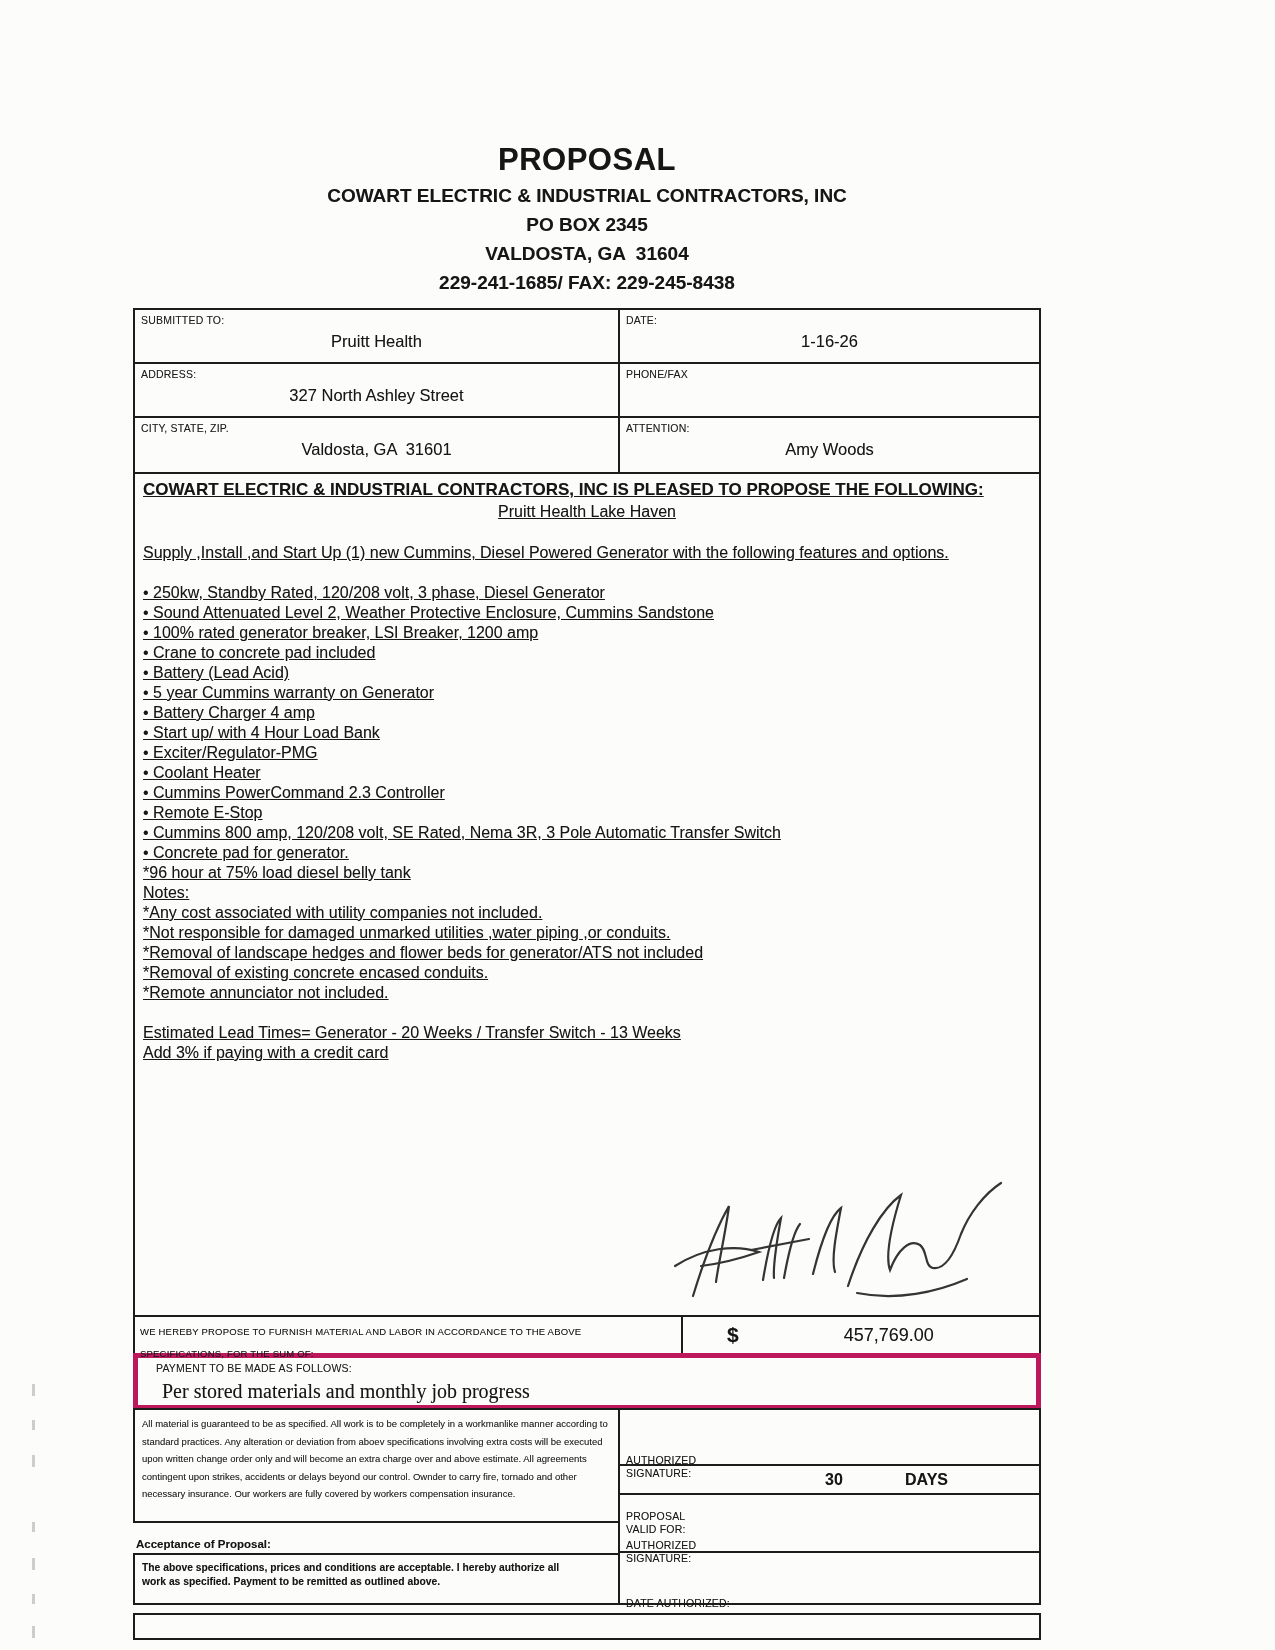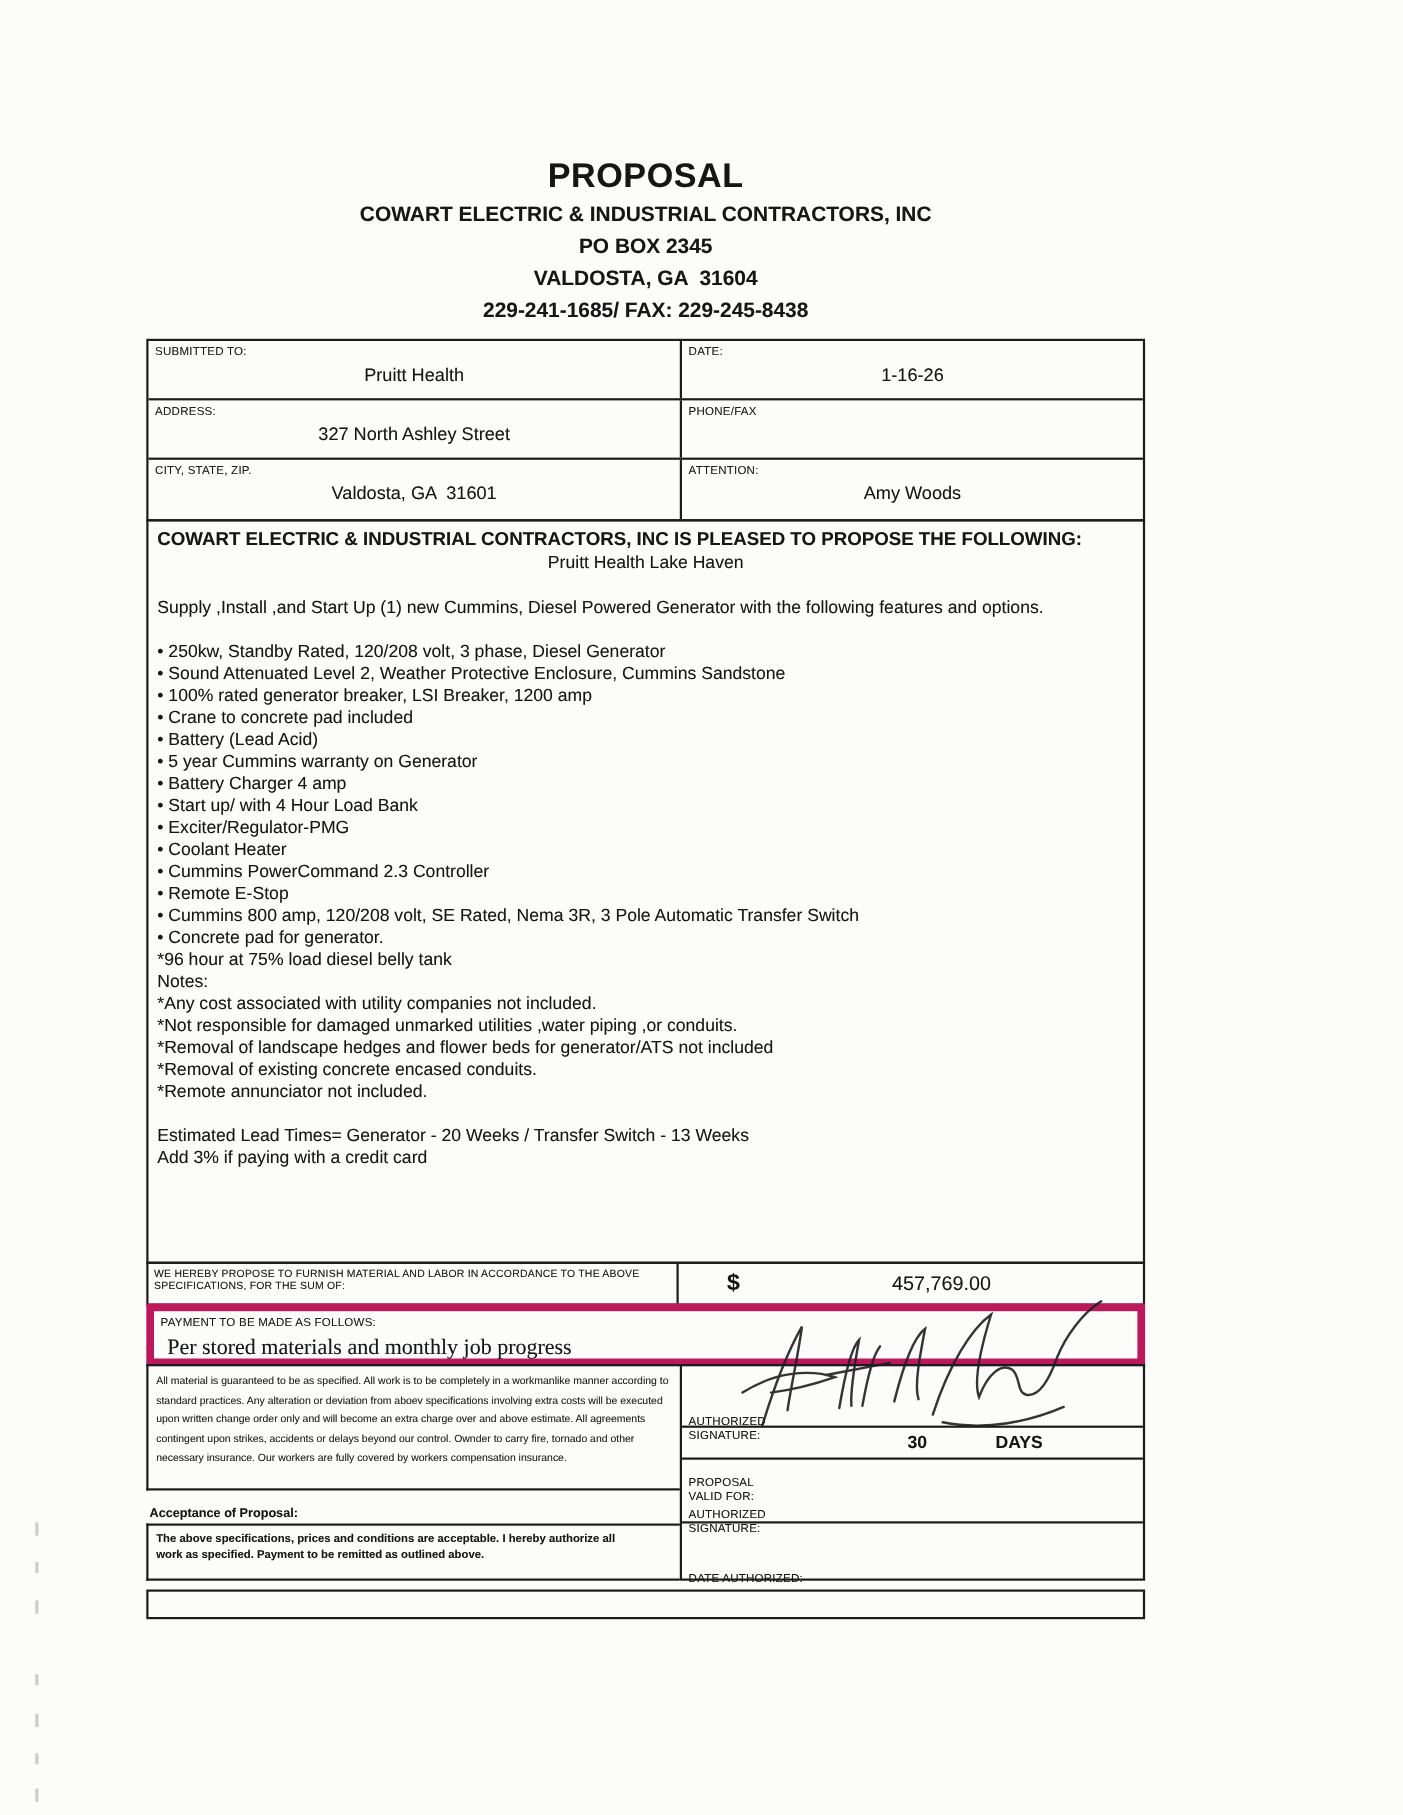--- a/index.html
+++ b/index.html
@@ -24,38 +24,38 @@
   .info-row { display:flex; height:54px; border-bottom:2px solid #1c1c1c; }
   .info-row:last-child { border-bottom:none; }
   .cell { position:relative; }
   .cell.L { width:485px; border-right:2px solid #1c1c1c; }
   .cell.R { flex:1; }
   .lbl { font-size:10.5px; letter-spacing:.2px; color:#1d1d1d; }
   .cell .lbl { position:absolute; top:4px; left:6px; }
   .cell .val { position:absolute; left:0; right:0; top:22px; text-align:center;
                font-size:16.5px; white-space:pre-wrap; }
 
-  .body-cell { margin-top:-2px; height:677px; border:2px solid #1c1c1c; padding:4px 8px; }
+  .body-cell { margin-top:-2px; height:845px; border:2px solid #1c1c1c; padding:4px 8px;text-decoration:underline; }
   .headline { font-size:17px; font-weight:700; margin-top:2px; }
   .project  { text-align:center; font-size:16px; margin-top:3px; }
   .bline    { font-size:16px; line-height:20px; white-space:pre-wrap; }
   .intro    { margin-top:22px; }
   .bullets  { margin-top:20px; }
   .leadtime { margin-top:20px; }
   .credit   { text-align:left; }
 
   .sum-row { display:flex; margin-top:-2px; height:40px; border:2px solid #1c1c1c; }
-  .sum-row .sum-lbl { width:482px; border-right:2px solid #1c1c1c;
-                      font-size:9.5px; line-height:11px; padding:4px 5px;
+  .sum-row .sum-lbl { width:548px; border-right:2px solid #1c1c1c;
+                      font-size:9.5px; line-height:22px; padding:4px 5px;
                       white-space:pre-line; letter-spacing:.2px; }
   .sum-row .money { flex:1; display:flex; align-items:center; }
   .money .cur { font-size:21px; font-weight:600; margin-left:44px; }
   .money .amt { flex:1; text-align:center; font-size:18px; }
 
-  .payment-row { margin-top:-2px; height:57px; border:7px solid #be185d; padding:4px 6px; }
+  .payment-row { margin-top:-2px; height:57px; border:5px solid #be185d; padding:4px 18px; }
   .payment-row .pay-val { font-family:"Liberation Serif", serif; font-size:20px; margin:6px 0 0 6px; }
 
   
   .terms { display:flex; margin-top:-2px; height:197px; }
   .t-left { width:485px; }
   .fineprint { height:115px; border:2px solid #1c1c1c; border-right:none;
                padding:5px 7px; font-size:9.5px; line-height:17.5px; color:#1e1e1e; }
   .accept-band { height:30px; padding:11px 0 0 3px; }
   .accept-band .heading { font-size:11.5px; font-weight:700; }
   .accept-box { height:52px; border:2px solid #1c1c1c; border-right:none;

